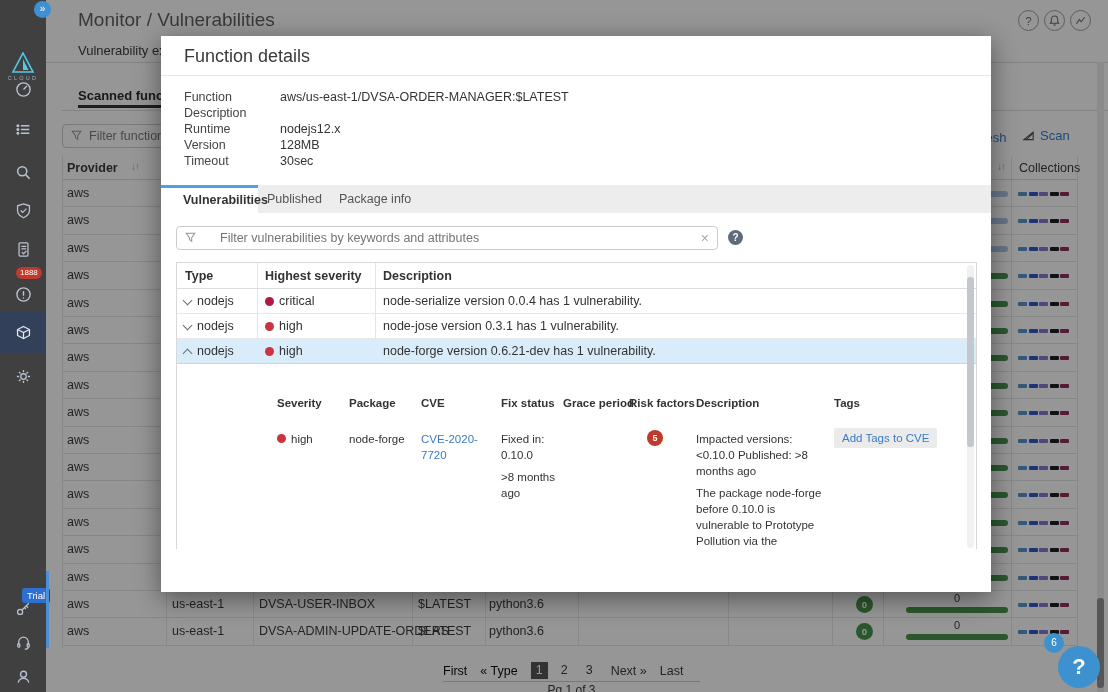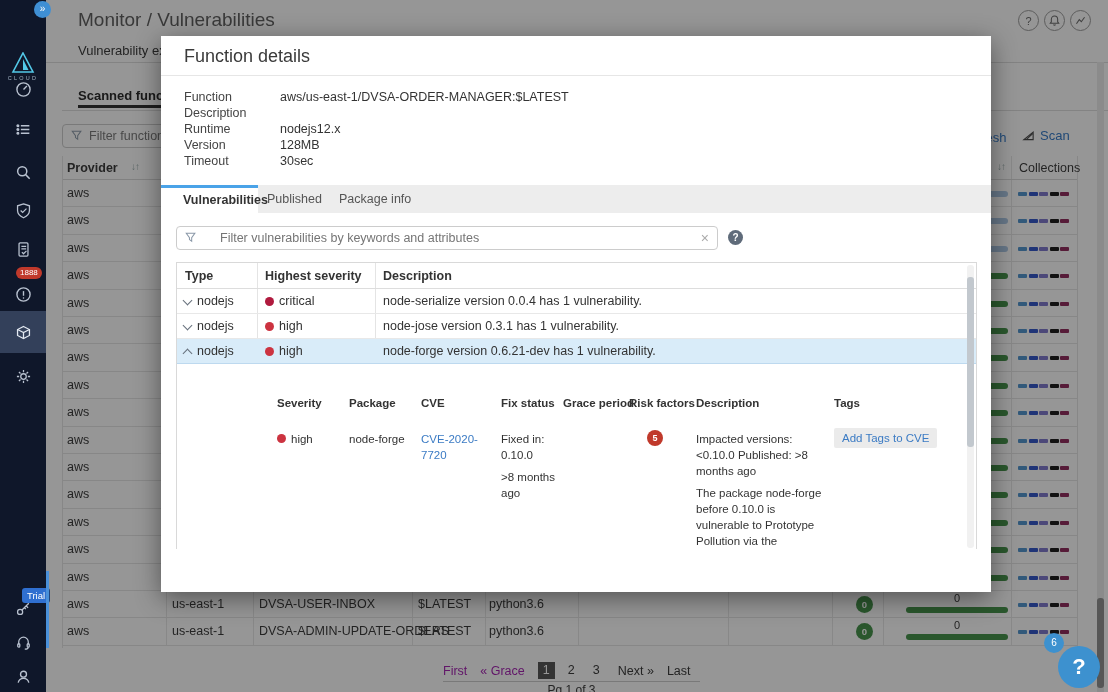--- a/index.html
+++ b/index.html
@@ -1,18 +1,18 @@
 <!DOCTYPE html>
 <html><head>
 <meta charset="utf-8">
 <style>
 *{margin:0;padding:0;box-sizing:border-box}
 html,body{width:1108px;height:692px;overflow:hidden;background:#fff;font-family:"Liberation Sans",sans-serif;position:relative}
 
-#sidebar{position:absolute;left:0;top:0;width:46px;height:692px;background:#0f172a;z-index:20}
+#sidebar{position:absolute;left:0;top:0;width:46px;height:692px;background:#404040;z-index:20}
 .side-item{position:absolute;left:0;width:46px;height:36px;display:flex;align-items:center;justify-content:center;color:#b9c2d0}
 #side-active-bg{position:absolute;left:0;top:311px;width:46px;height:42px;background:#33405a}
 #expand-toggle{position:absolute;left:34px;top:1px;width:17px;height:17px;border-radius:50%;background:#3f8fd4;color:#fff;font-size:10px;line-height:16px;text-align:center;z-index:60}
 #logo{position:absolute;left:0;top:52px;width:46px;text-align:center;color:#9fb0c0}
 #logo .cloud{font-size:5.5px;letter-spacing:2.2px;margin-top:1px}
 #alert-badge{position:absolute;left:16px;top:267px;background:#c0392b;color:#fff;font-size:8px;line-height:12px;padding:0 4px;border-radius:6px;z-index:21}
 #trial-badge{position:absolute;left:22px;top:588px;background:#2f6fd0;color:#fff;font-size:9.5px;line-height:15px;padding:0 5px;border-radius:3px;z-index:60}
 
 #main{position:absolute;left:46px;top:0;width:1062px;height:692px;background:#fff}
 #page-title{position:absolute;left:32px;top:9px;font-size:19px;color:#5a5a5a}
@@ -39,21 +39,21 @@
 .dashes{position:absolute;left:955px;top:12px;display:flex;gap:1.5px}
 .dash{width:9px;height:4px;border-radius:1px;display:inline-block}
 .count-badge{position:absolute;left:793px;top:5px;width:17px;height:17px;border-radius:50%;background:#3f8f44;color:#fff;font-size:9.5px;font-weight:bold;text-align:center;line-height:17px}
 .bar-label{position:absolute;left:843px;top:1px;width:102px;text-align:center;font-size:11px;line-height:13px}
 .full-bar{position:absolute;left:843px;top:16px;width:102px;height:6px;border-radius:3px;background:#3f8f44}
 #sort-glyph-mid{position:absolute;left:934px;top:5px;font-size:10px;color:#9aa;letter-spacing:-1px;font-weight:normal}
 #collections-head{position:absolute;left:956px;top:0;line-height:24px;font-weight:normal}
 #provider-sort{position:absolute;left:68px;top:5px;font-size:10px;color:#9aa;letter-spacing:-1px;font-weight:normal}
 
 #pagination{position:absolute;left:397px;top:662px;width:262px;display:flex;align-items:center;gap:13px;font-size:12.5px;color:#333}
-.pg-dis{color:#a21caf}
+.pg-dis{color:#000000}
 #page-nums{display:flex;gap:8px;align-items:center}
 .pg-num{min-width:17px;height:17px;text-align:center;line-height:17px}
 .pg-active{background:#4f4f4f;color:#fff}
 #pg-line{position:absolute;left:397px;top:681px;width:257px;height:1px;background:#ccc}
 #pg-status{position:absolute;left:397px;top:683px;width:257px;text-align:center;font-size:12px;color:#333}
 
 #right-track{position:absolute;left:1051px;top:62px;width:7px;height:630px;background:#ececec}
 #right-thumb{position:absolute;left:1051px;top:598px;width:7px;height:90px;background:#8d8d8d;border-radius:3px}
 #blue-strip{position:absolute;left:46px;top:571px;width:3px;height:77px;background:#4a90d9;z-index:55}
 
@@ -472,21 +472,21 @@
             <span class="dash" style="background: rgb(123, 116, 204);"></span>
             <span class="dash" style="background: rgb(20, 20, 20);"></span>
             <span class="dash" style="background: rgb(141, 36, 88);"></span>
           </div>
         </div>
       </div>
   </div>
 
   <div id="pagination">
     <span class="pg-dis">First</span>
-    <span class="pg-dis">« Grace</span>
+    <span class="pg-dis">« Type</span>
     <span id="page-nums">
         <span class="pg-num pg-active">1</span>
         <span class="pg-num">2</span>
         <span class="pg-num">3</span>
       </span>
     <span>Next »</span>
     <span>Last</span>
   </div>
   <div id="pg-line"></div>
   <div id="pg-status">Pg 1 of 3</div>

